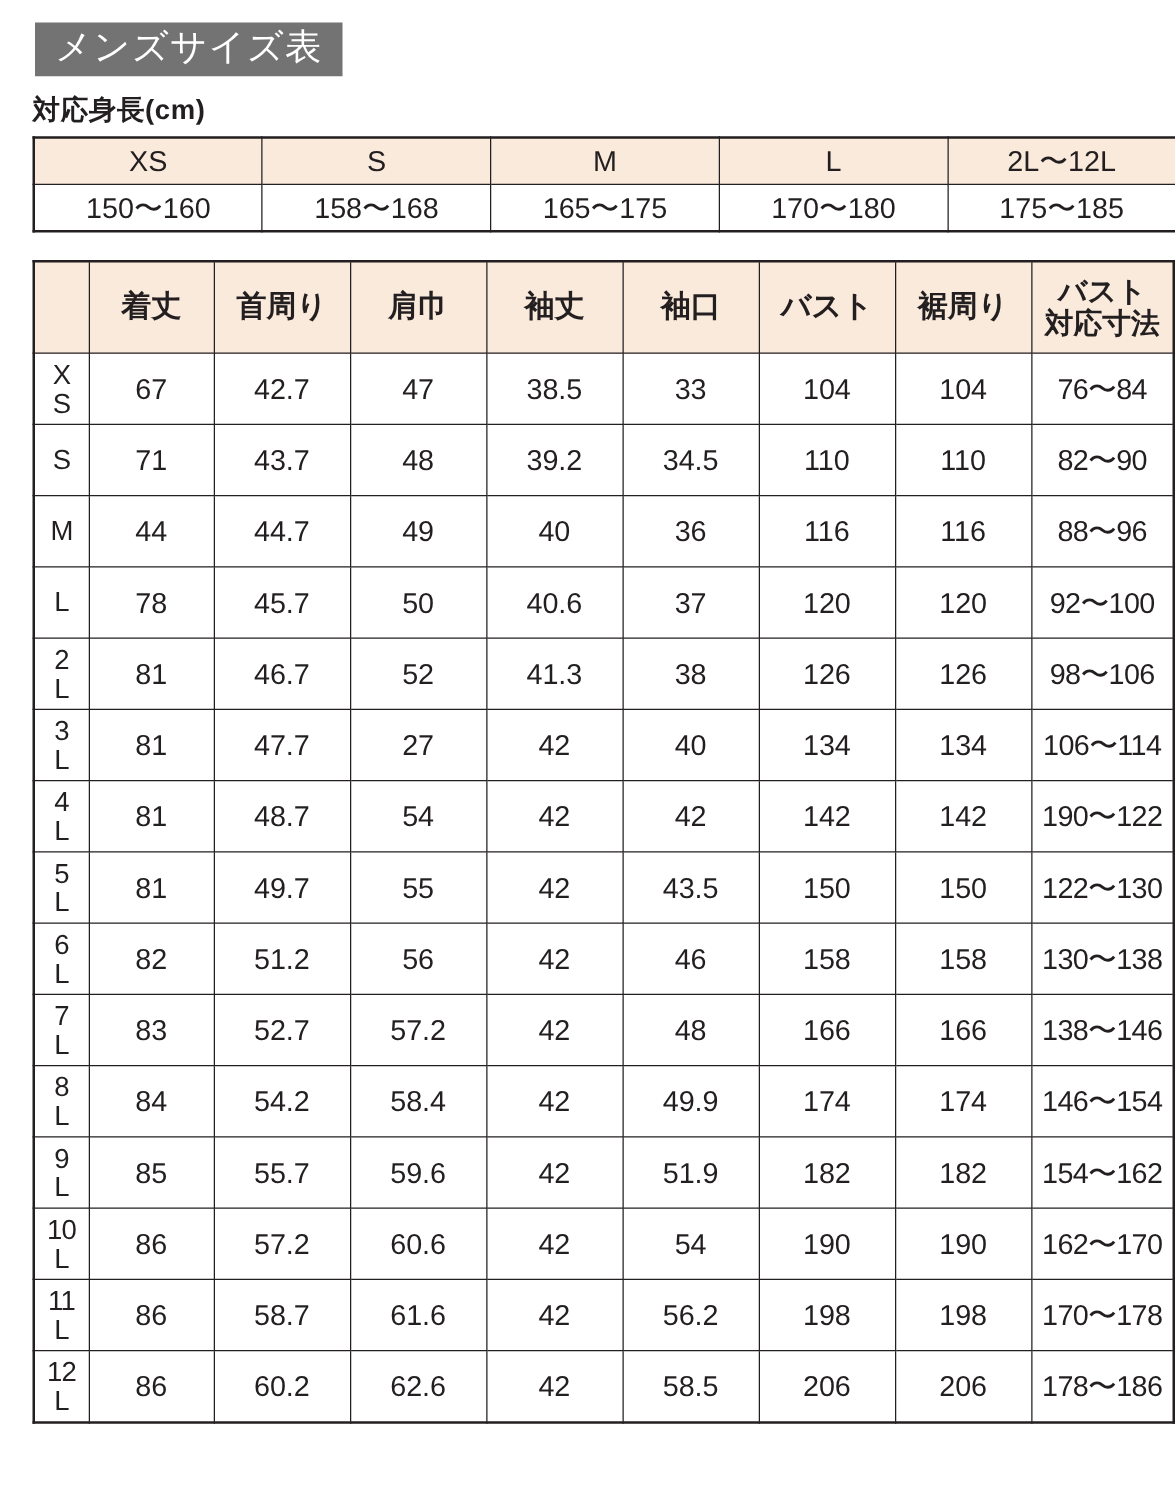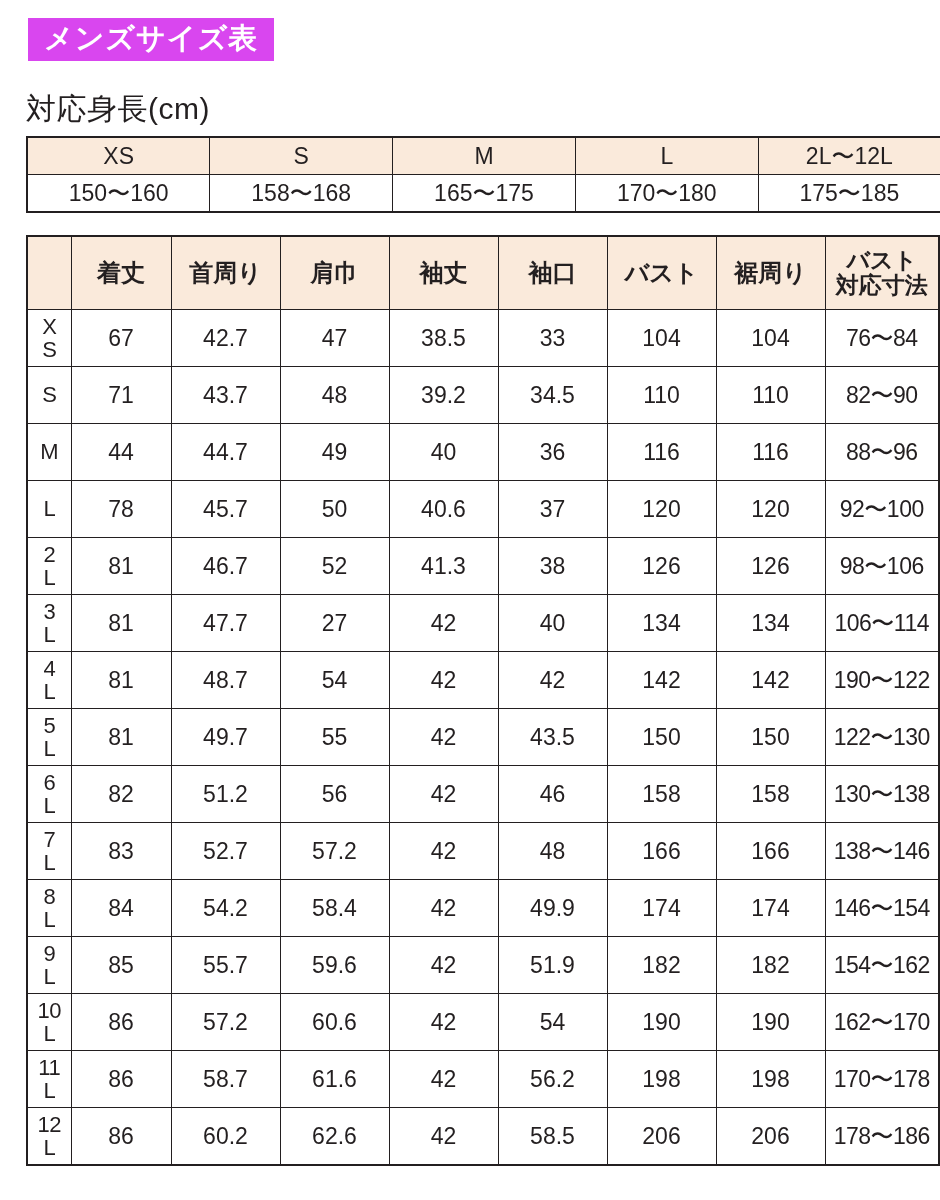--- a/index.html
+++ b/index.html
@@ -17,34 +17,34 @@
   .page {
     width: 940px;
     height: 1200px;
     position: relative;
     box-sizing: border-box;
     padding: 18px 12px 0 12px;
   }
   
   .title-banner {
     display: inline-block;
-    background: #d946ef;
+    background: #737373;
     color: #ffffff;
     font-size: 29px;
-    font-weight: bold;
+    font-weight: normal;
     letter-spacing: 1px;
     padding: 6px 16px 8px 16px;
     line-height: 1.0;
     margin-left: 16px;
   }
   
   .section-label {
-    margin: 28px 0 6px 14px;
-    font-size: 30px;
-    font-weight: normal;
+    margin: 12px 0 6px 14px;
+    font-size: 22px;
+    font-weight: bold;
     letter-spacing: 0.5px;
   }
   table {
     border-collapse: collapse;
     table-layout: fixed;
   }
   .height-table {
     margin-left: 14px;
     width: 916px;
     border: 2px solid #231f20;

